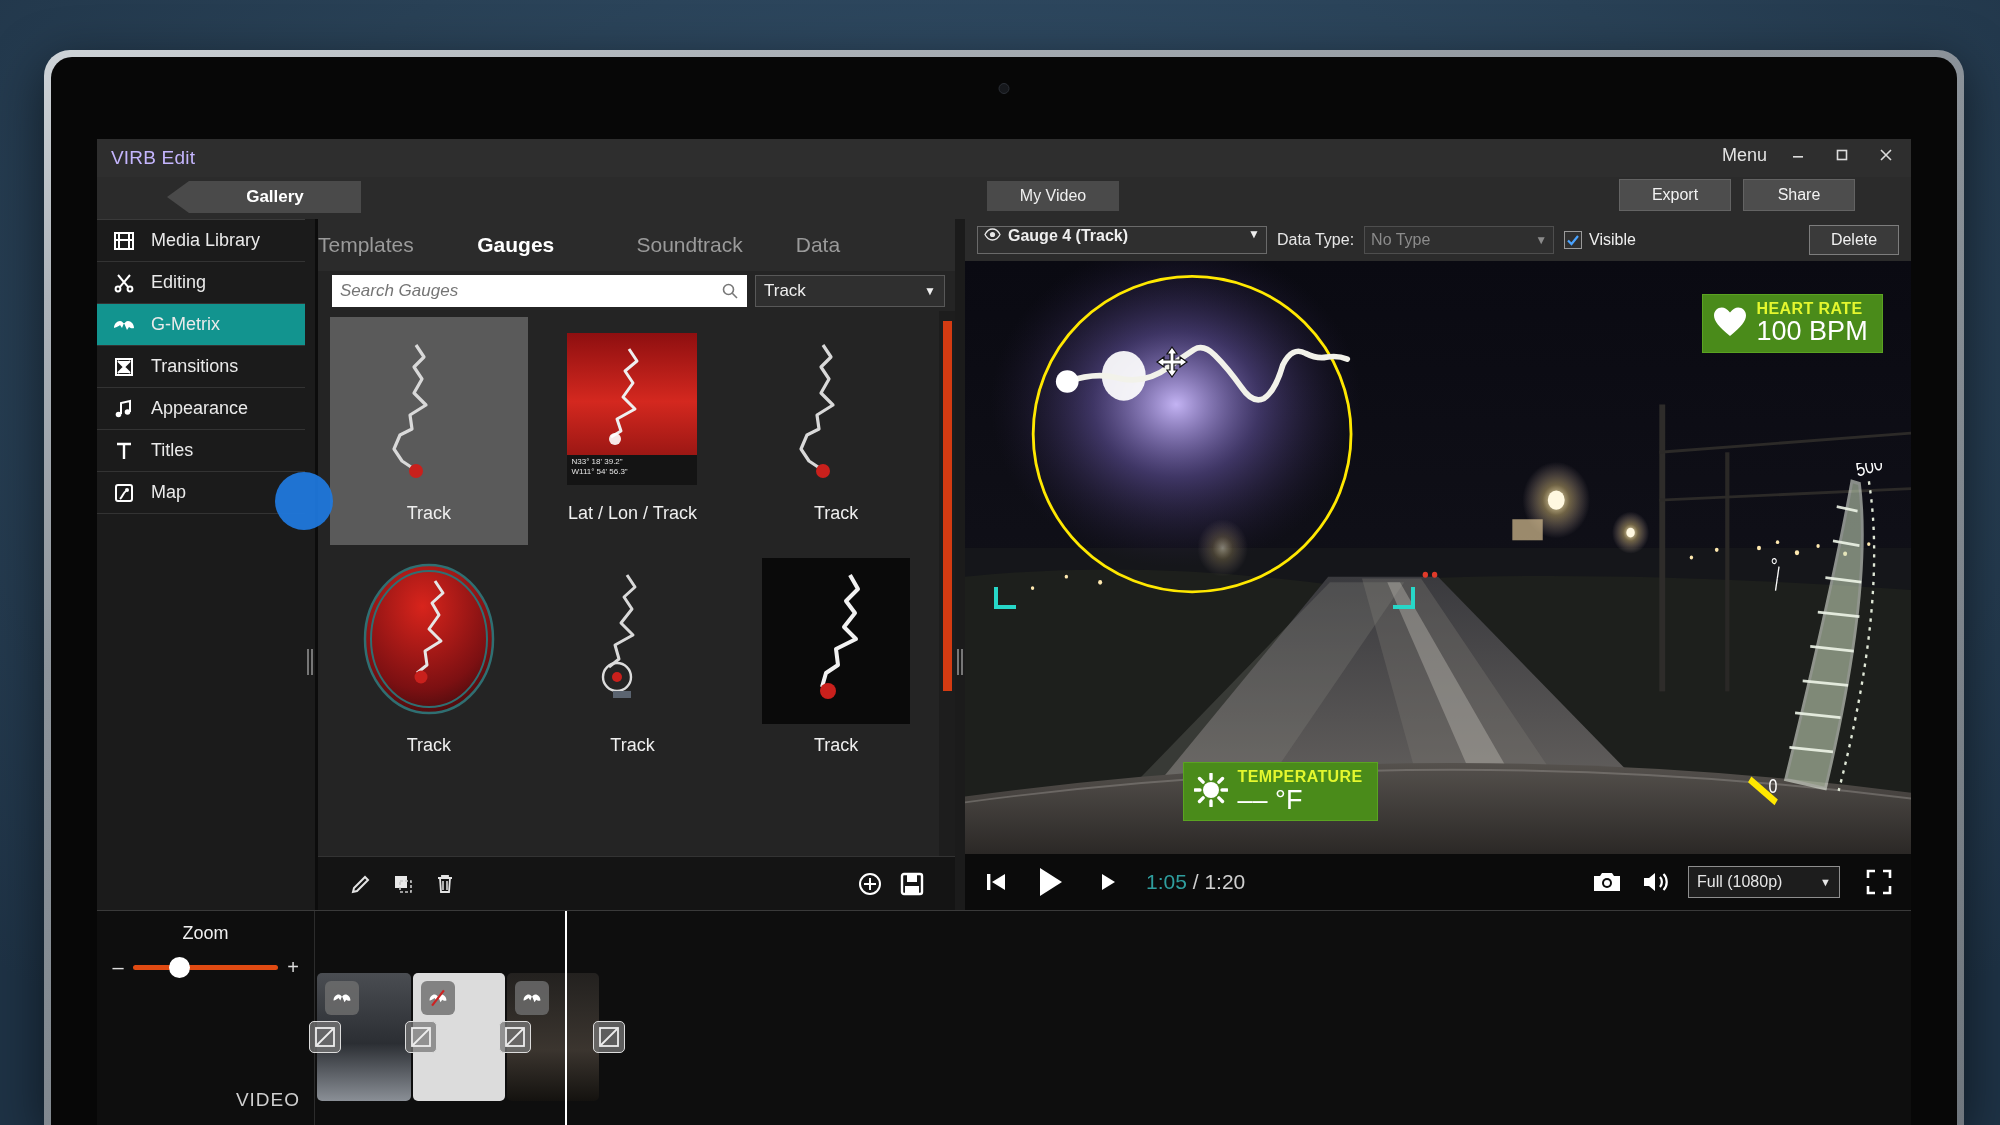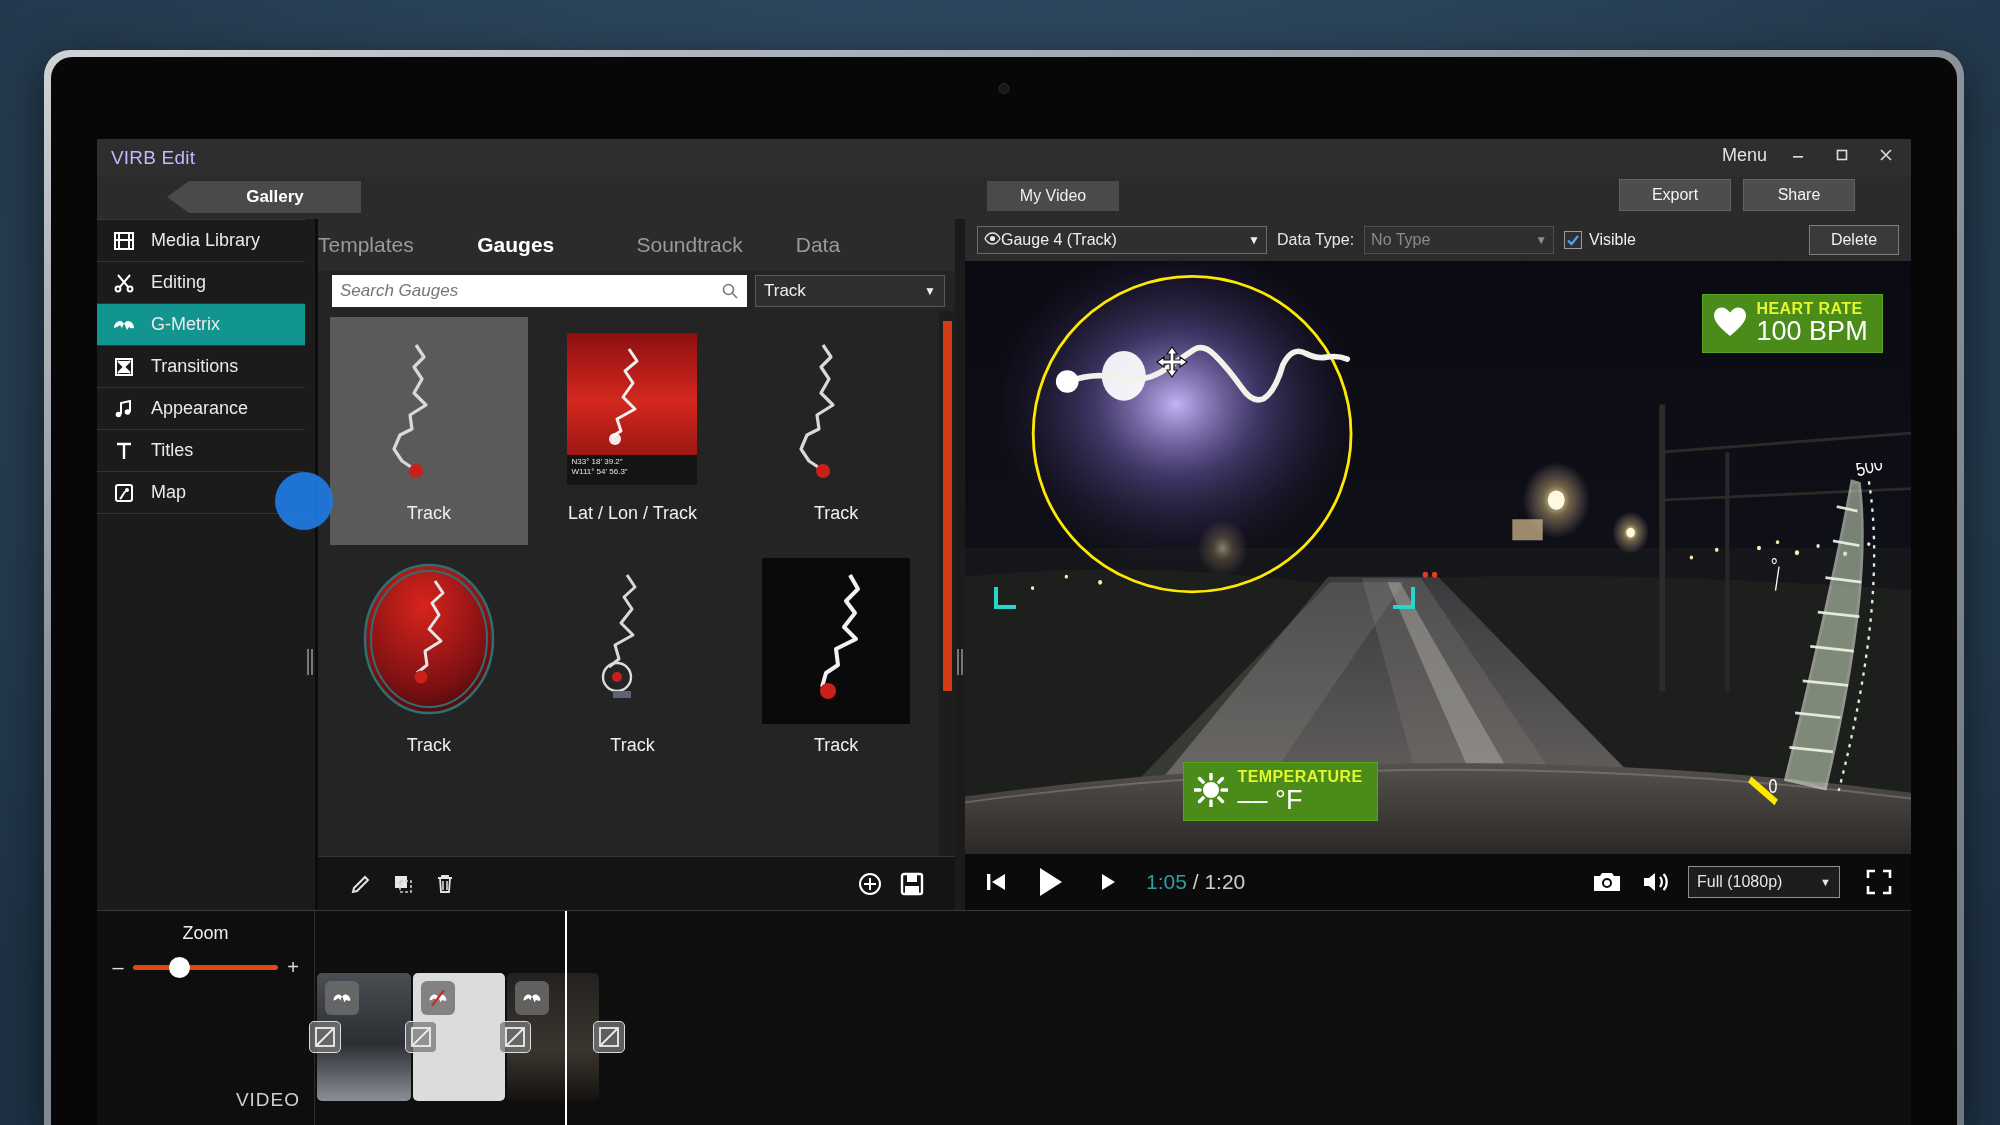--- a/index.html
+++ b/index.html
@@ -152,21 +152,21 @@
   #split-right { width: 10px; flex: none; background: #1b1b1b; position: relative; }
 
   
   #preview { flex: 1; display: flex; flex-direction: column; background: #0d0d0d; min-width: 0; }
   #gaugebar {
     height: 42px; flex: none; display: flex; align-items: center; gap: 10px;
     padding: 0 12px; background: #2b2b2b;
   }
   #gauge-select {
     width: 290px; height: 28px; background: #2f2f2f; border: 1px solid #6a6a6a;
-    display: flex; align-items: center; padding: 0 6px; font-size: 16px; color: #eee; cursor: pointer;
+    display: flex; gap: 7px; padding: 0 6px; font-size: 16px; color: #eee; cursor: pointer; font-weight: bold;
   }
   #gauge-select .cap { flex: 1; }
   #dt-label { font-size: 16px; color: #e6e6e6; }
   #datatype-select {
     width: 190px; height: 28px; background: #2f2f2f; border: 1px solid #4e4e4e;
     display: flex; align-items: center; padding: 0 6px; font-size: 16px; color: #8b8b8b;
     justify-content: space-between; cursor: pointer;
   }
   #visible-wrap { display: flex; align-items: center; gap: 7px; font-size: 16px; color: #eee; cursor: pointer; }
   #visible-box {

